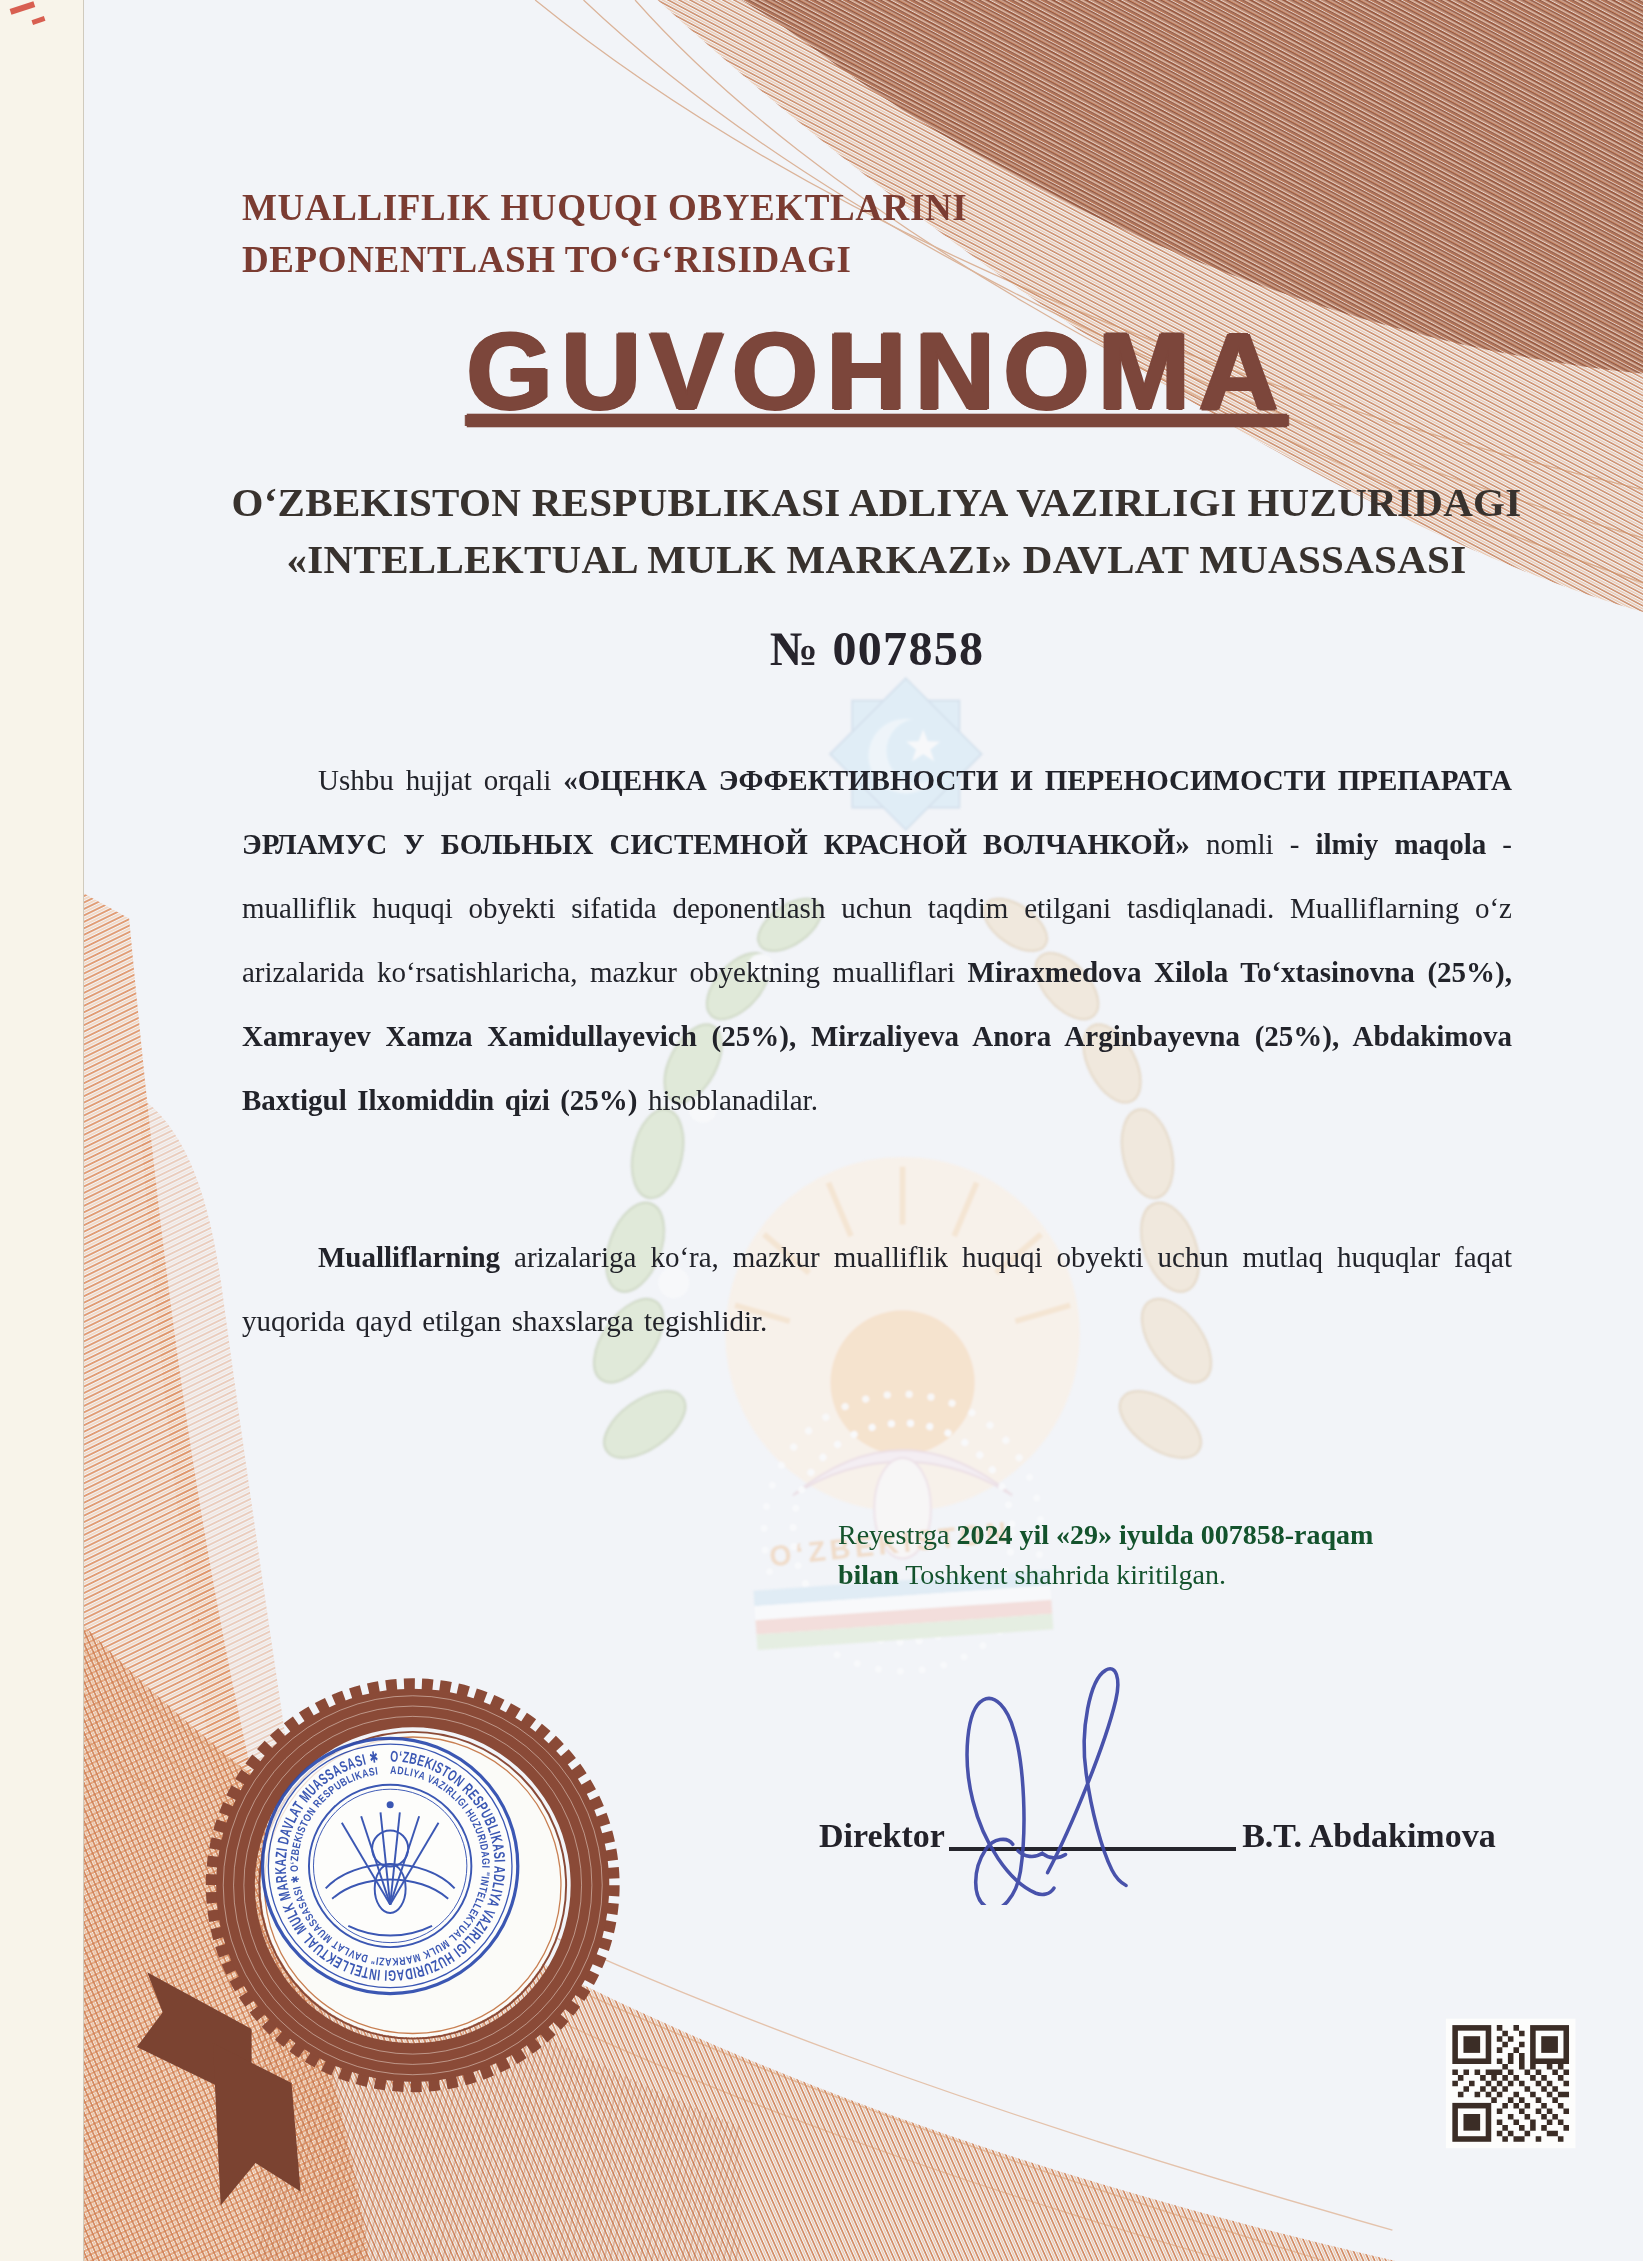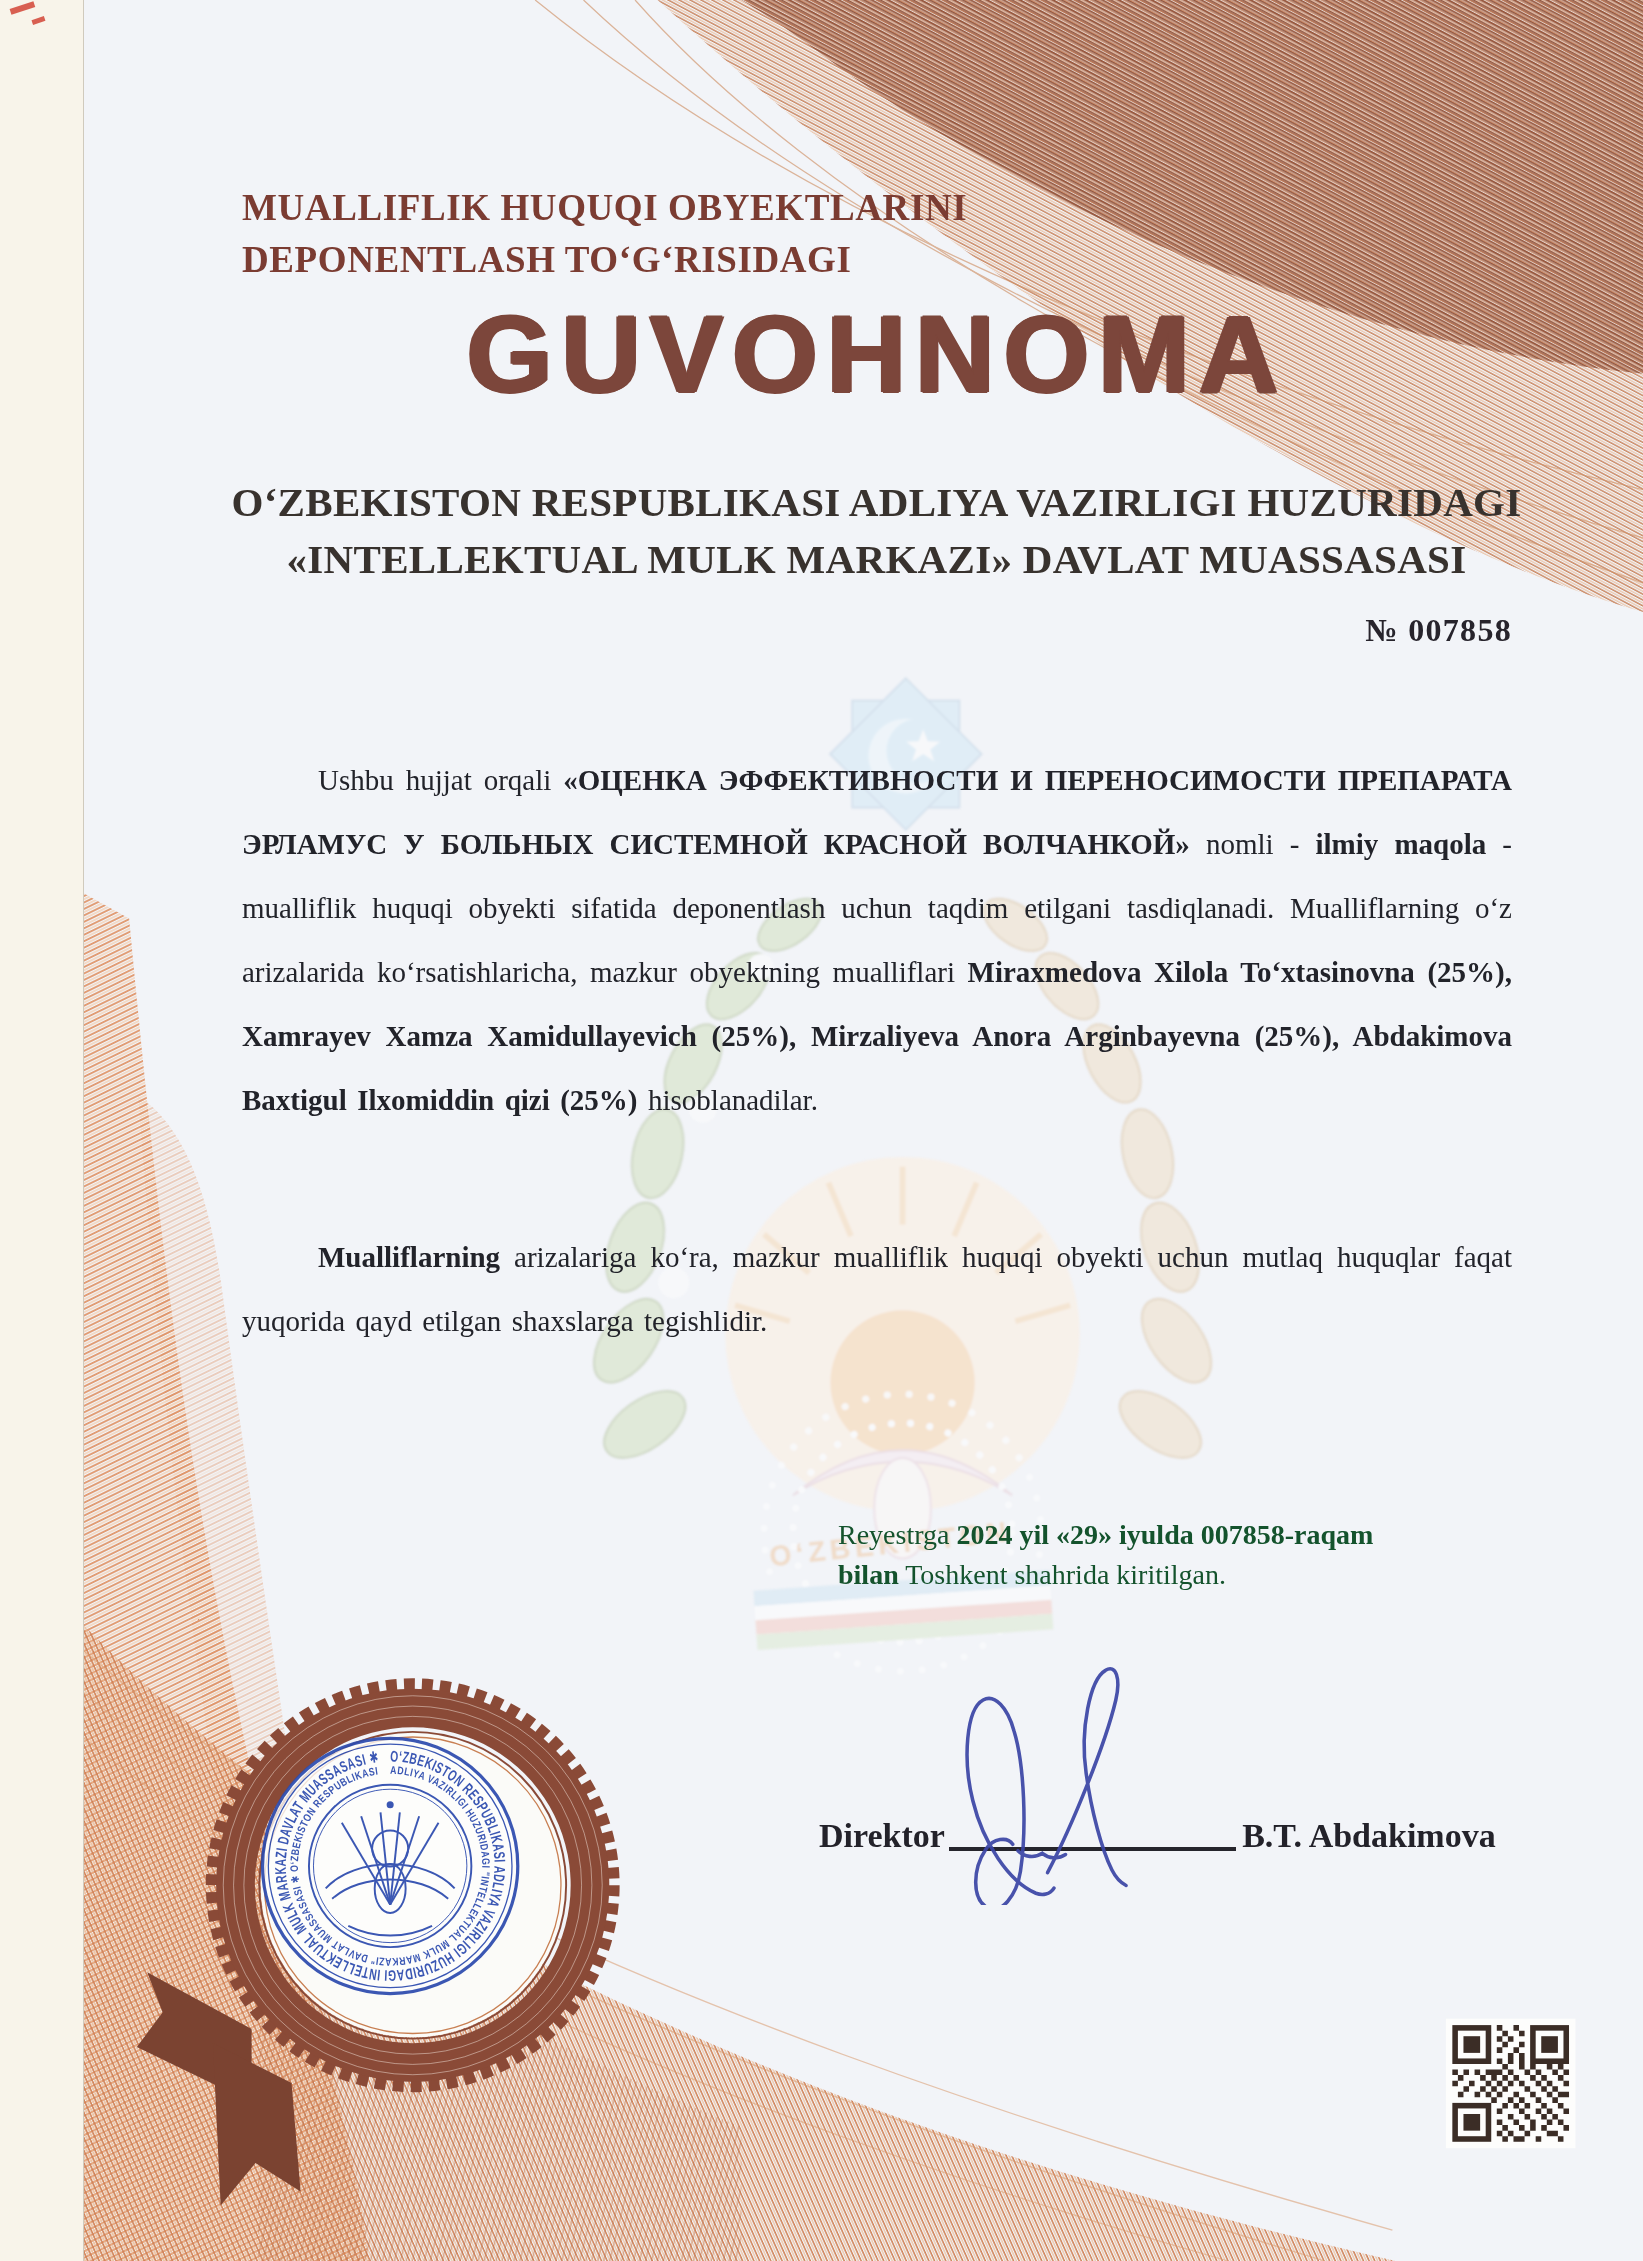--- a/index.html
+++ b/index.html
@@ -11,22 +11,22 @@
   #deco{position:absolute;left:0;top:0;z-index:0;}
   .txt{position:absolute;z-index:2;}
   .hdr{left:242px;width:1270px;text-align:left;color:#7b3c32;font-weight:bold;
        font-size:37px;line-height:52px;letter-spacing:0.6px;}
   .big-title{left:242px;width:1270px;text-align:center;color:#7c463b;
        font-family:"Liberation Sans","DejaVu Sans",sans-serif;font-weight:bold;
        font-size:110px;line-height:110px;letter-spacing:9px;
        text-shadow:1.9px 0 0 currentColor,-1.9px 0 0 currentColor,0 1.3px 0 currentColor,0 -1.3px 0 currentColor;}
   .org{left:148px;width:1457px;text-align:center;color:#38322e;font-weight:bold;
        font-size:41px;line-height:57px;letter-spacing:0.3px;}
-  .num{left:242px;width:1270px;text-align:right;color:#27242c;font-weight:bold;
-       font-size:32px;letter-spacing:1.3px;}
+  .num{left:242px;width:1270px;text-align:center;color:#27242c;font-weight:bold;
+       font-size:48px;letter-spacing:1.3px;margin-top:9px;}
   .body-p{left:242px;width:1270px;font-size:29px;line-height:64px;color:#22232a;
        text-align:justify;text-indent:76px;word-spacing:3.2px;margin:0;}
   .body-p b{font-weight:bold;}
   .registry{left:838px;top:1515px;width:703px;font-size:28px;line-height:40px;color:#14532d;}
   .registry b{font-weight:bold;}
   .sig-row{left:819px;top:1813px;display:flex;align-items:flex-end;color:#23222a;
        font-size:34px;font-weight:bold;white-space:nowrap;}
   .sig-line{display:inline-block;width:287px;height:34px;border-bottom:4.5px solid #26252c;margin:0 6.4px 3.9px 3.9px;}
   #signature-svg{position:absolute;left:938px;top:1647px;z-index:3;pointer-events:none;}
   .wm-ribbon-text{font-family:"Liberation Sans","DejaVu Sans",sans-serif;}
@@ -213,21 +213,21 @@
 
   <div class="scan-strip"></div>
   <div class="scan-mark" style="left:10.3px;top:5.2px;width:24.5px;height:6.4px;transform:rotate(-18deg);"></div>
   <div class="scan-mark" style="left:32px;top:18px;width:13px;height:5.2px;transform:rotate(-18deg);"></div>
 
   <div class="txt hdr" style="top:182px;">
     <div>MUALLIFLIK HUQUQI OBYEKTLARINI</div>
     <div>DEPONENTLASH TO‘G‘RISIDAGI</div>
   </div>
 
-  <div class="txt big-title" style="top:299px;">GUVOHNOMA</div>
+  <div class="txt big-title" style="top:316px;text-decoration:underline;">GUVOHNOMA</div>
 
   <div class="txt org" style="top:474px;">
     <div>O‘ZBEKISTON RESPUBLIKASI ADLIYA VAZIRLIGI HUZURIDAGI</div>
     <div>«INTELLEKTUAL MULK MARKAZI» DAVLAT MUASSASASI</div>
   </div>
 
   <div class="txt num" style="top:612px;">№ 007858</div>
 
   <p class="txt body-p" style="top:748px;"><span>Ushbu hujjat orqali </span><b>«ОЦЕНКА ЭФФЕКТИВНОСТИ И ПЕРЕНОСИМОСТИ ПРЕПАРАТА ЭРЛАМУС У БОЛЬНЫХ СИСТЕМНОЙ КРАСНОЙ ВОЛЧАНКОЙ»</b><span> nomli - </span><b>ilmiy maqola</b><span> - mualliflik huquqi obyekti sifatida deponentlash uchun taqdim etilgani tasdiqlanadi. Mualliflarning o‘z arizalarida ko‘rsatishlaricha, mazkur obyektning mualliflari </span><b>Miraxmedova Xilola To‘xtasinovna (25%), Xamrayev Xamza Xamidullayevich (25%), Mirzaliyeva Anora Arginbayevna (25%), Abdakimova Baxtigul Ilxomiddin qizi (25%)</b><span> hisoblanadilar.</span></p>
 

